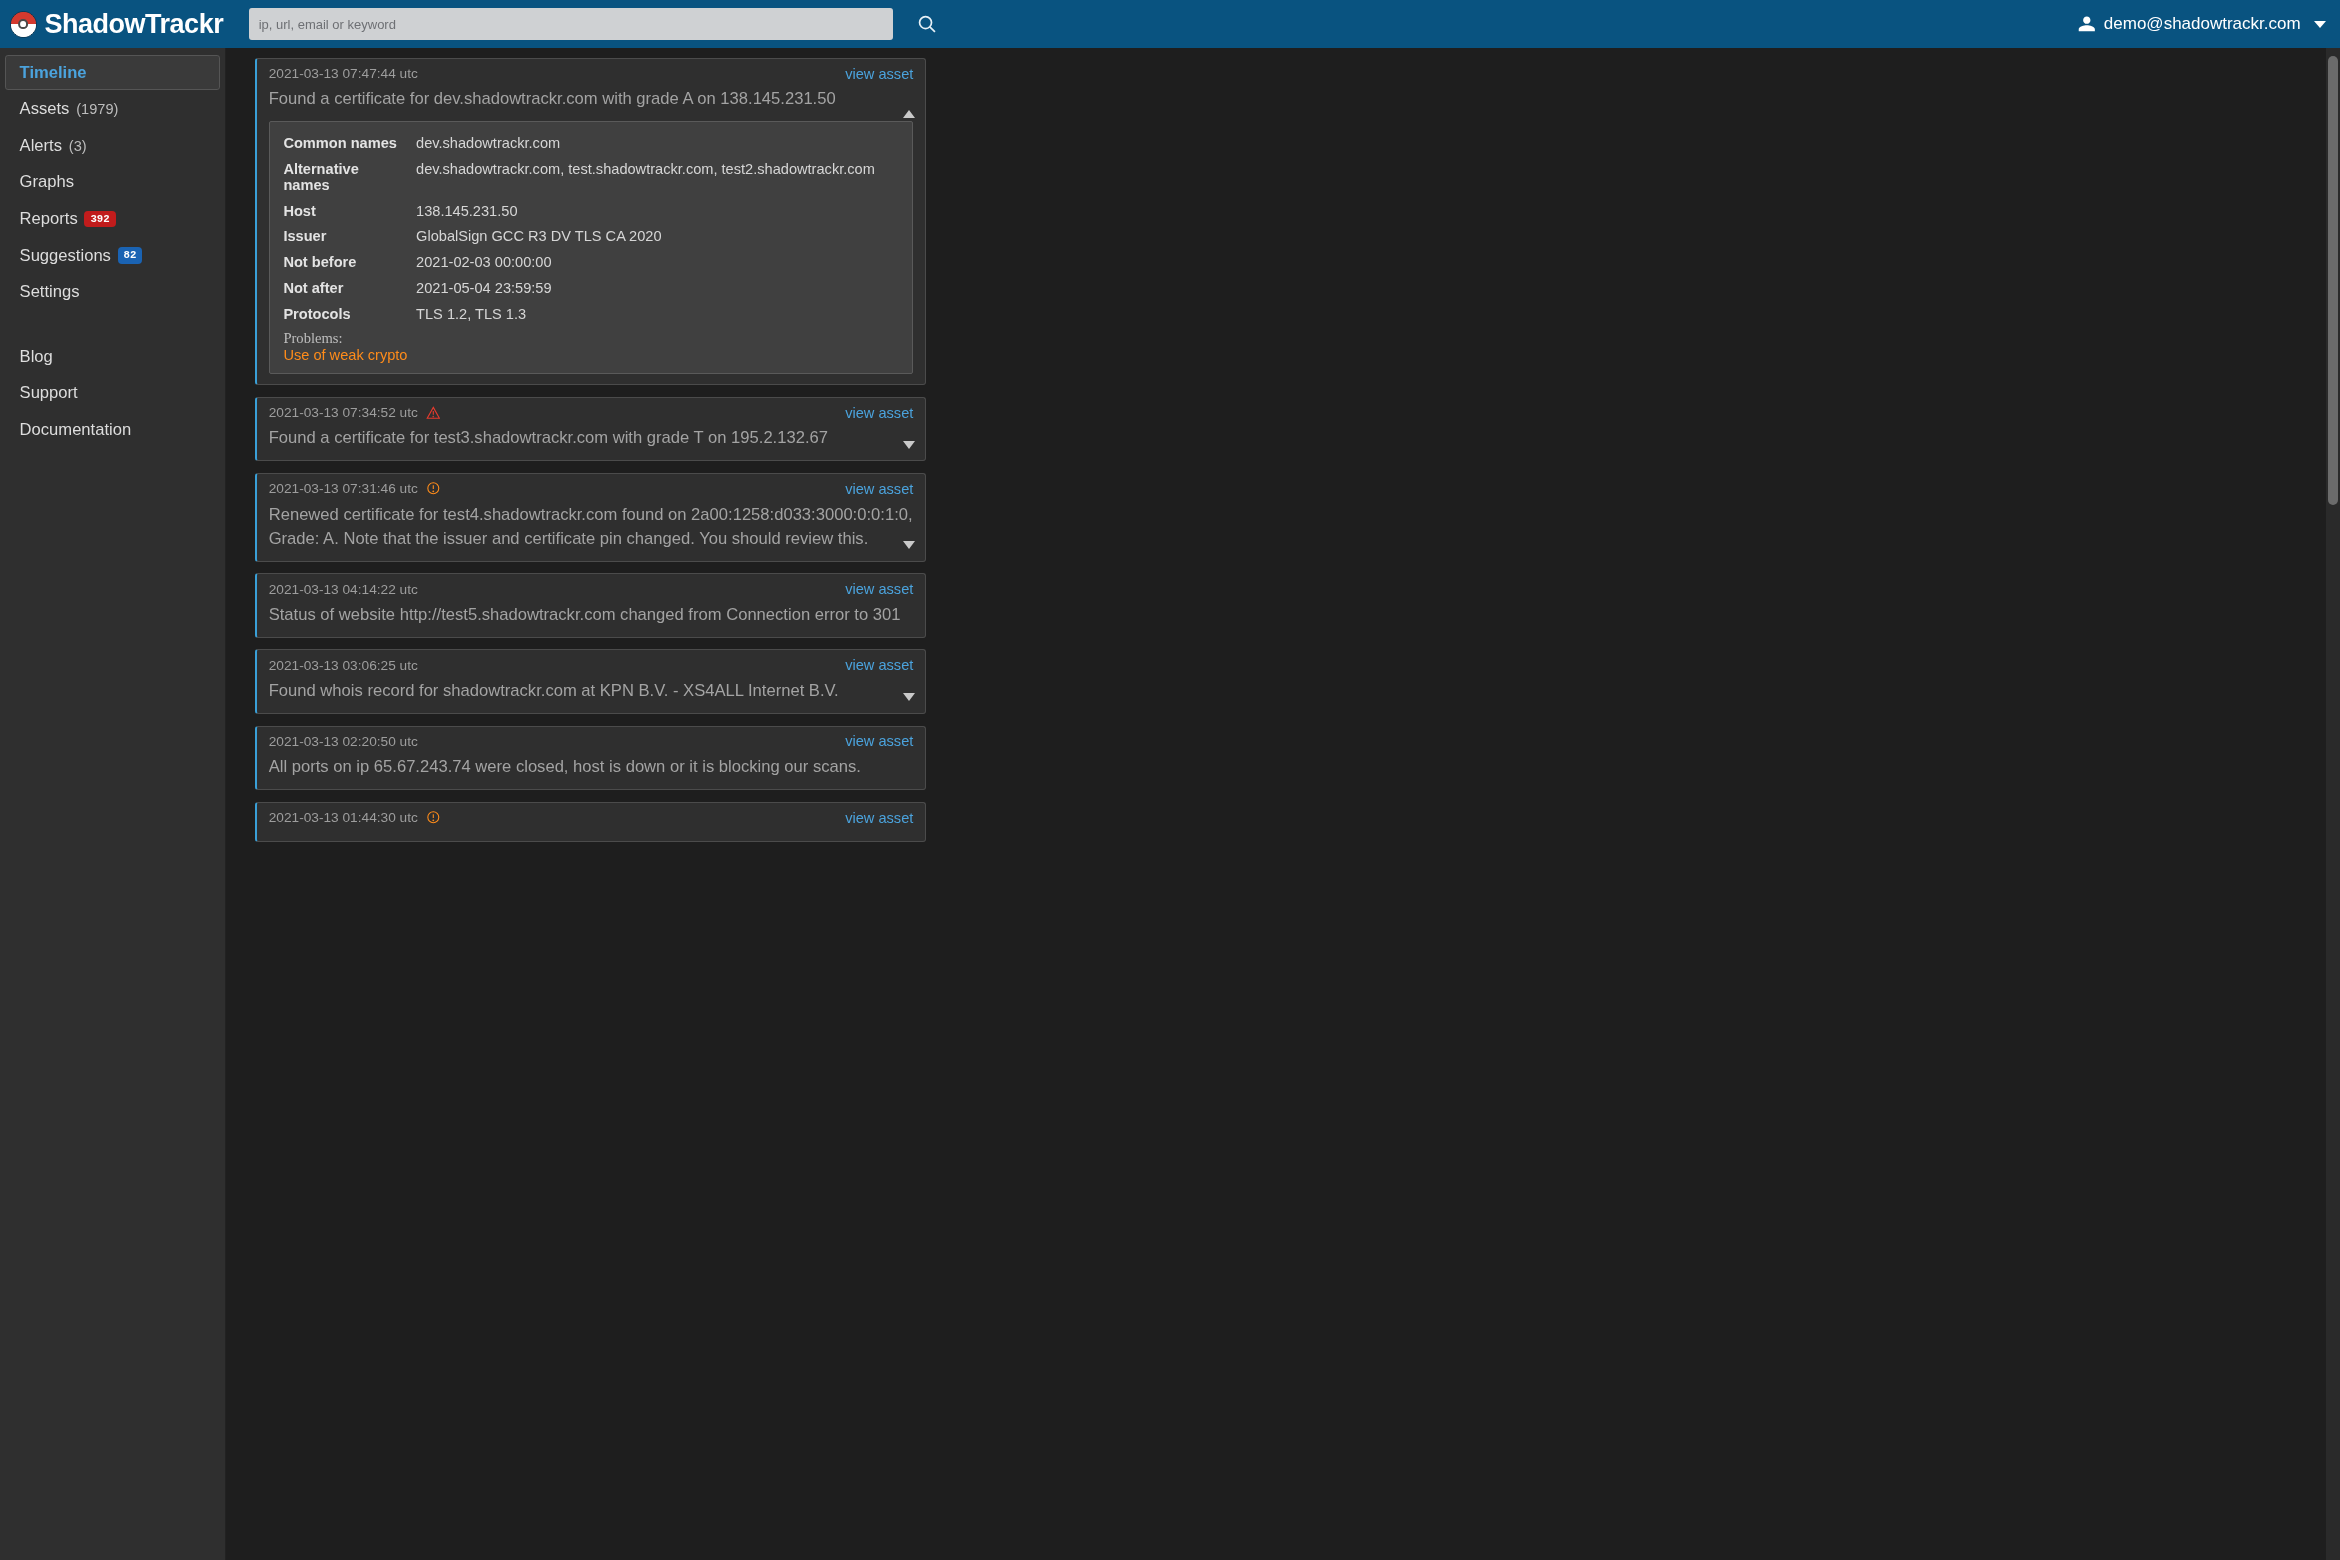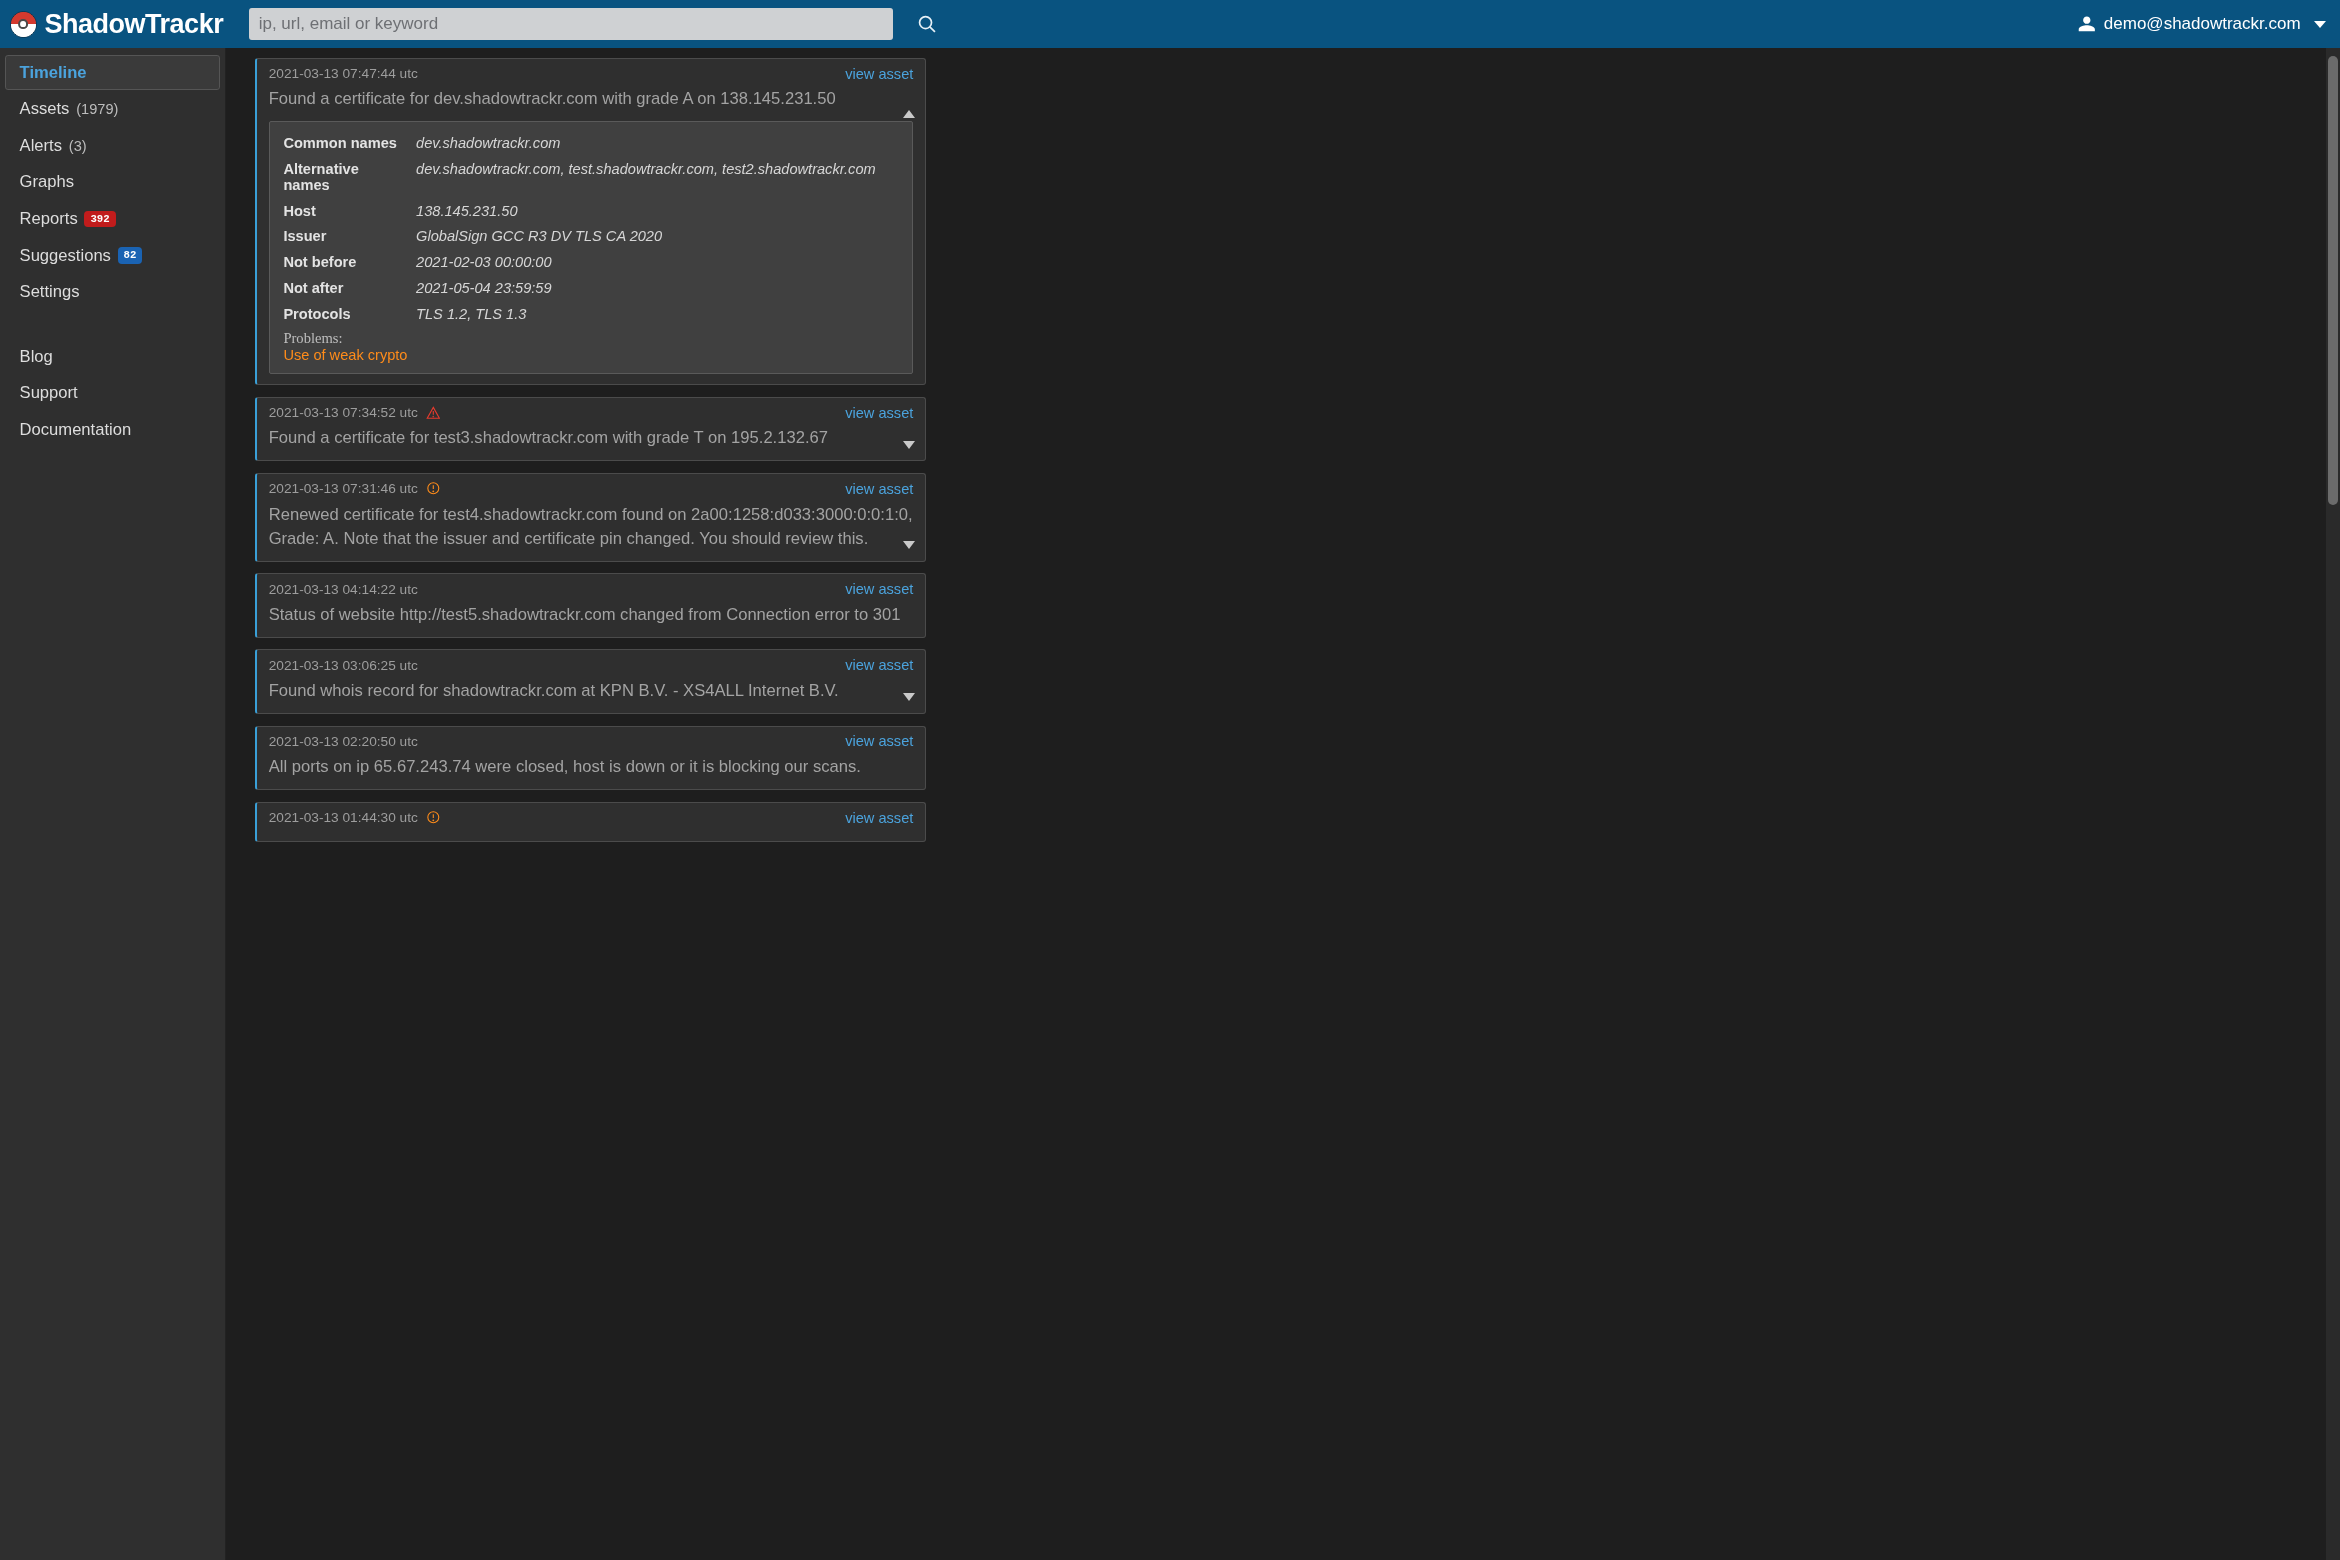--- a/index.html
+++ b/index.html
@@ -63,21 +63,21 @@
   .brand .logo .dot{
     position:absolute;left:50%;top:50%;width:9.8px;height:9.8px;border-radius:50%;
     background:#fff;border:2px solid #4a4a4a;transform:translate(-50%,-50%);z-index:2;
   }
   .search-wrap{
     flex:0 0 auto;width:644px;display:flex;align-items:center;
     margin-left:3.9px;
   }
   .search{
     width:100%;height:32px;border:none;border-radius:2.9px;
-    background:var(--search-bg);padding:0 9.8px;font-size:17px;color:#6a6d70;
+    background:var(--search-bg);padding:0 9.8px;font-size:13px;color:#6a6d70;
     outline:none;
   }
   .search::placeholder{color:#6e7074;}
   .search-btn{
     background:none;border:none;color:#e9f2f8;padding:0 11.7px;cursor:pointer;
     display:flex;align-items:center;justify-content:center;
   }
   .search-btn svg{width:20.5px;height:20.5px;stroke:#e7f1f7;stroke-width:2;fill:none;}
   .topbar .spacer{flex:1;}
   .user{
@@ -142,21 +142,21 @@
   .caret-up,.caret-down{width:0;height:0;display:inline-block;}
   .caret-up{border-left:6.8px solid transparent;border-right:6.8px solid transparent;border-bottom:8.8px solid #c9c9c9;}
   .caret-down{border-left:6.8px solid transparent;border-right:6.8px solid transparent;border-top:8.8px solid #c9c9c9;}
   
   .details{
     background:var(--card-bg3);border:1px solid #5a5a5a;border-radius:2px;
     margin-top:9.8px;padding:7.8px 13.7px 9.8px 13.7px;font-size:14.6px;color:#d6d6d6;
   }
   .details .row{display:flex;gap:13.7px;padding:4.9px 0;}
   .details .row .k{flex:0 0 119px;color:#e3e3e3;font-weight:600;}
-  .details .row .v{color:#d6d6d6;flex:1;font-style:italic;}
+  .details .row .v{color:#d6d6d6;flex:1;}
   .details .problems-label{color:#bdbdbd;margin-top:3.9px;font-family:Liberation Serif, serif;}
   .details .problem{color:var(--orange);}
   
   .page-scroll{
     position:absolute;right:0;top:48px;bottom:0;width:13.7px;background:#2a2a2a;
   }
   .page-scroll .thumb{
     position:absolute;left:2px;right:2px;top:7.8px;height:449px;background:#6b6b6b;border-radius:5.9px;
   }
 </style>

